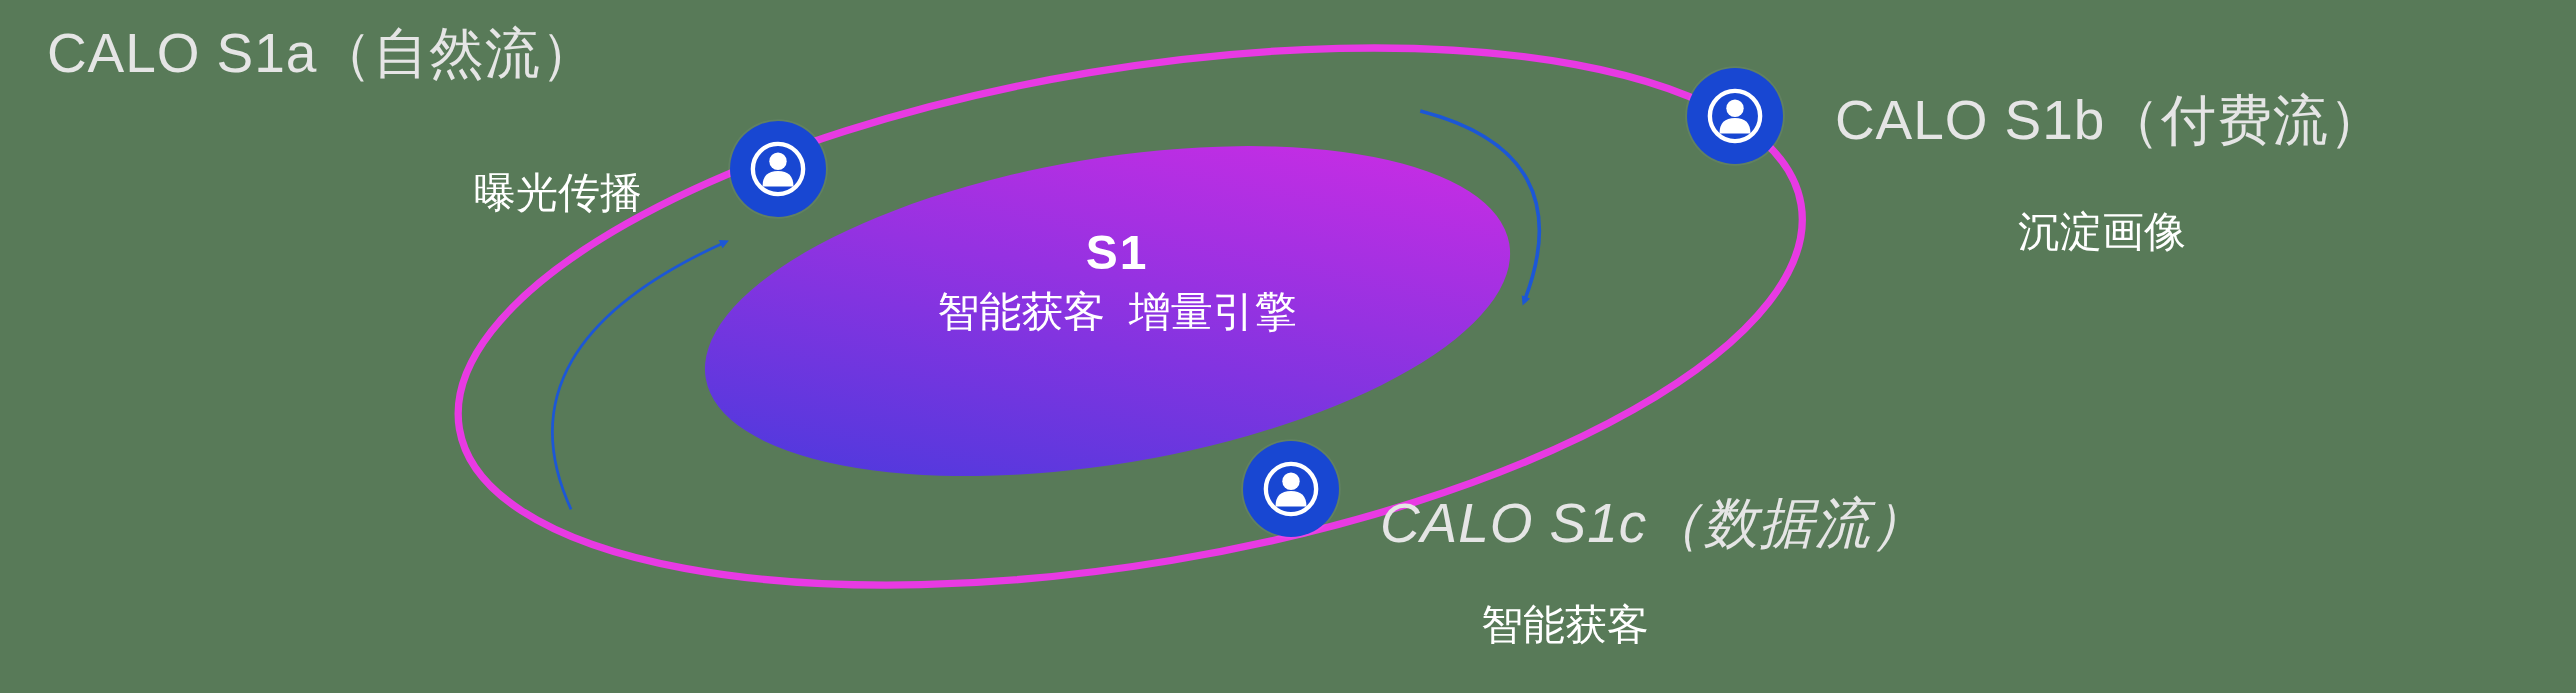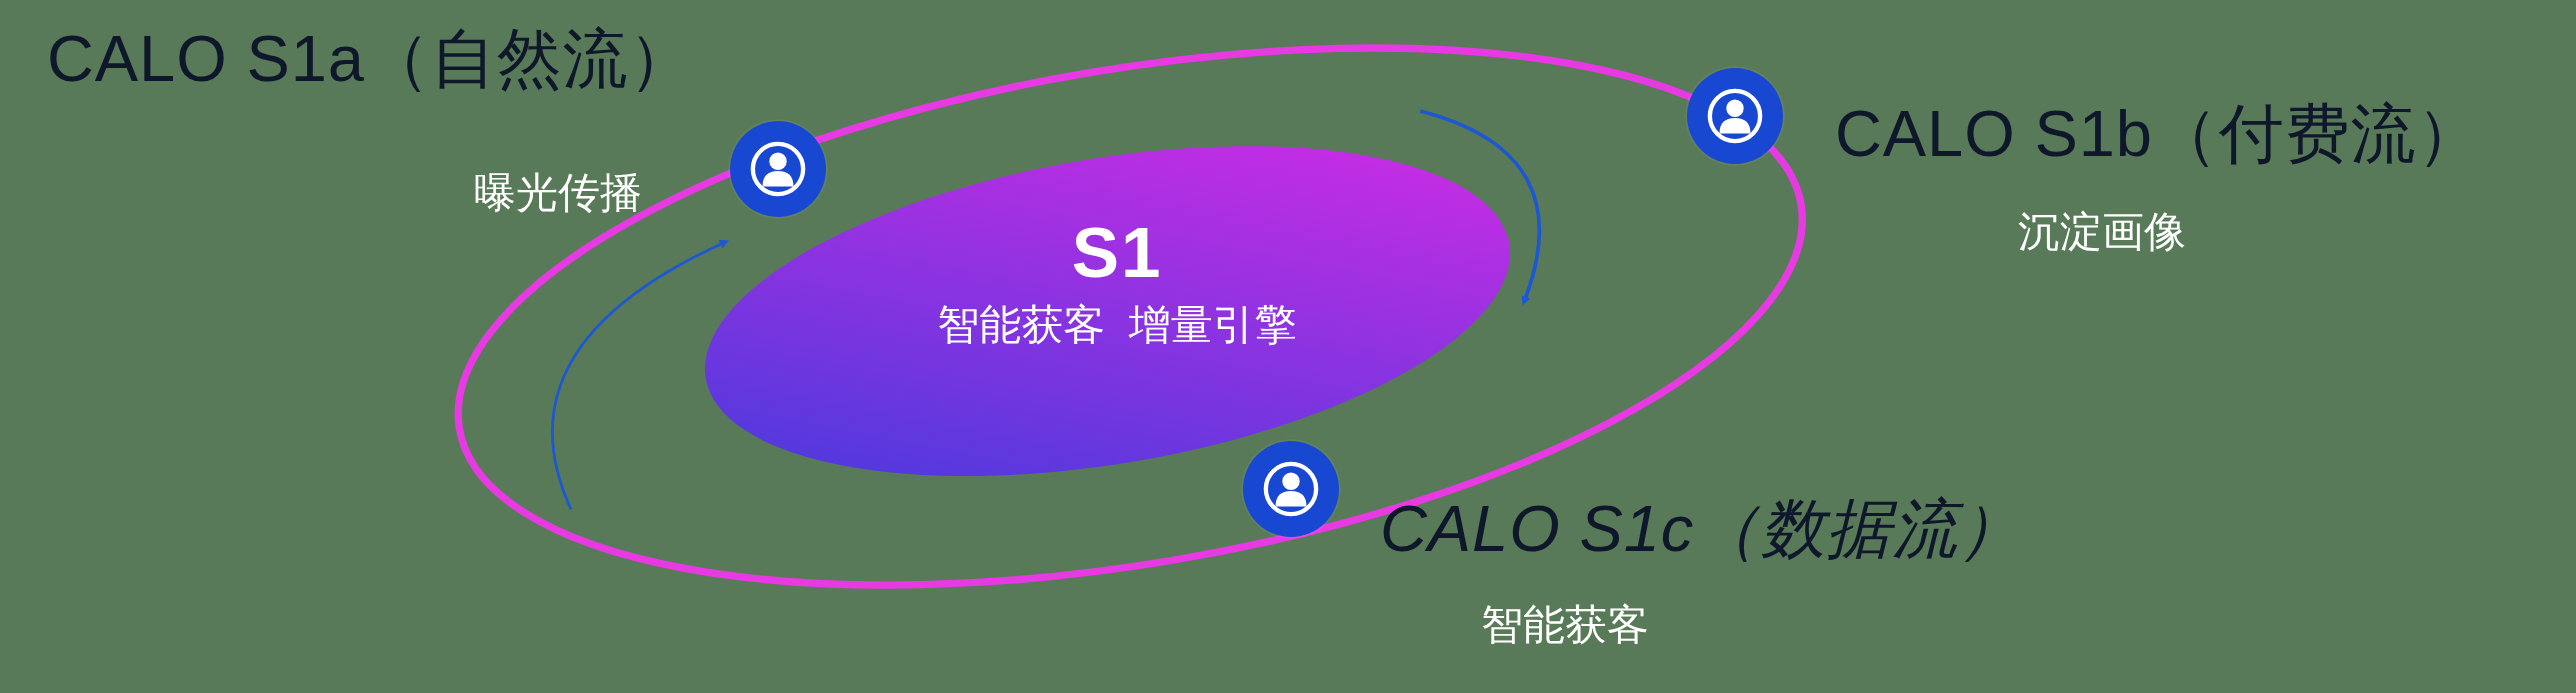--- a/index.html
+++ b/index.html
@@ -25,23 +25,23 @@
     border-radius: 50%;
     background: #1847d2;
     display: flex;
     align-items: center;
     justify-content: center;
     box-shadow: 0 0 0 1.8px rgba(255,255,255,0.06);
   }
   .node svg { width: 58px; height: 58px; display: block; }
   .label-blue {
     position: absolute;
-    font-size: 65px;
+    font-size: 55px;
     font-weight: 500;
-    color: #0f172a;
+    color: #e5e5e5;
     letter-spacing: 0.9px;
     white-space: nowrap;
     line-height: 1.15;
   }
   .sub-label {
     position: absolute;
     transform: translate(-50%, -50%);
     font-size: 42px;
     font-weight: 400;
     color: #ffffff;
@@ -49,37 +49,37 @@
   }
   .center-wrap {
     position: absolute;
     left: 1117px;
     top: 282px;
     transform: translate(-50%, -50%);
     text-align: center;
     color: #ffffff;
   }
   .center-title {
-    font-size: 71px;
+    font-size: 48px;
     font-weight: 600;
     letter-spacing: 1.8px;
   }
   .center-sub {
     font-size: 42px;
     font-weight: 400;
     margin-top: 4px;
     white-space: pre;
   }
   
   #node-s1a { left: 730px;  top: 121px; }
   #node-s1b { left: 1687px; top: 68px;  }
   #node-s1c { left: 1243px; top: 441px; }
   
   #label-s1a { left: 47px;   top: 22px;  }
-  #label-s1b { left: 1835px; top: 89px; margin-top: 8px;  }
+  #label-s1b { left: 1835px; top: 89px;  }
   #label-s1c { left: 1380px; top: 492px; font-style: italic; }
   
   #sublabel-s1a { left: 558px;  top: 193px; }
   #sublabel-s1b { left: 2102px; top: 232px; }
   #sublabel-s1c { left: 1565px; top: 625px; }
 </style>
 </head>
 <body>
 
 <div class="stage">

